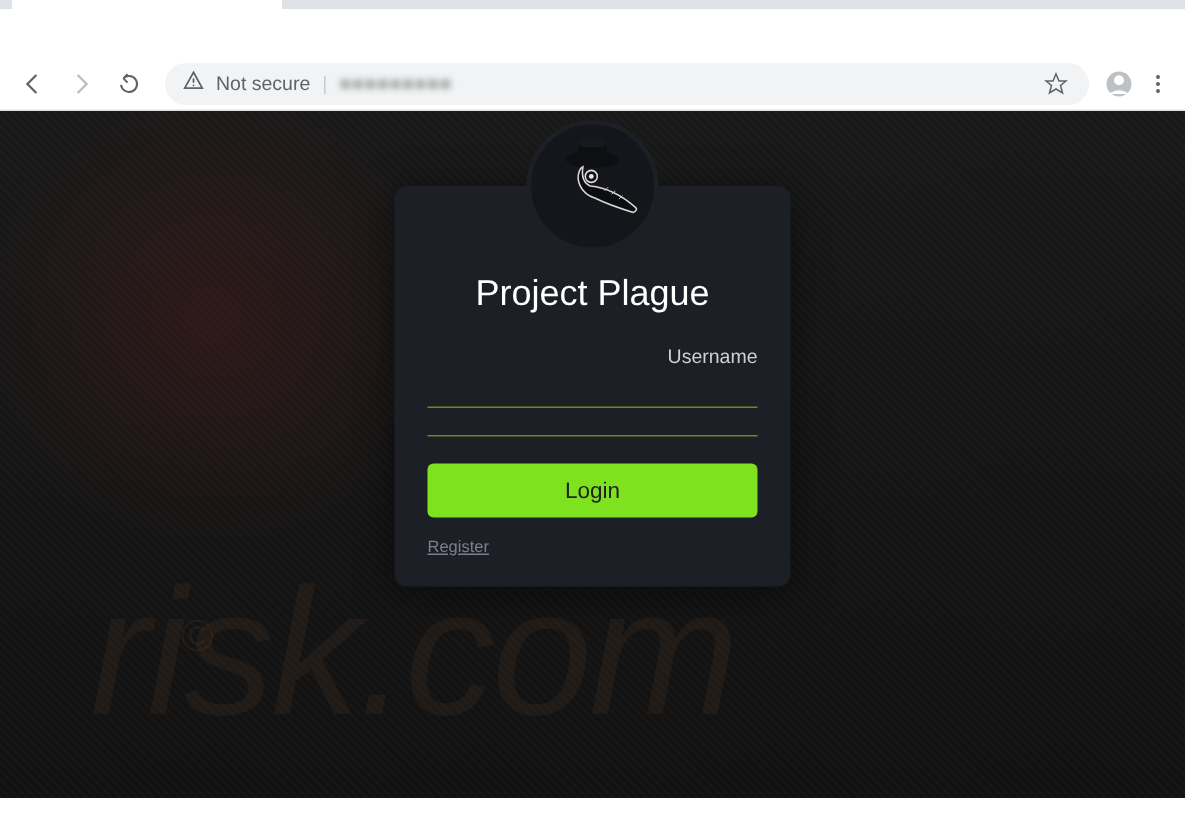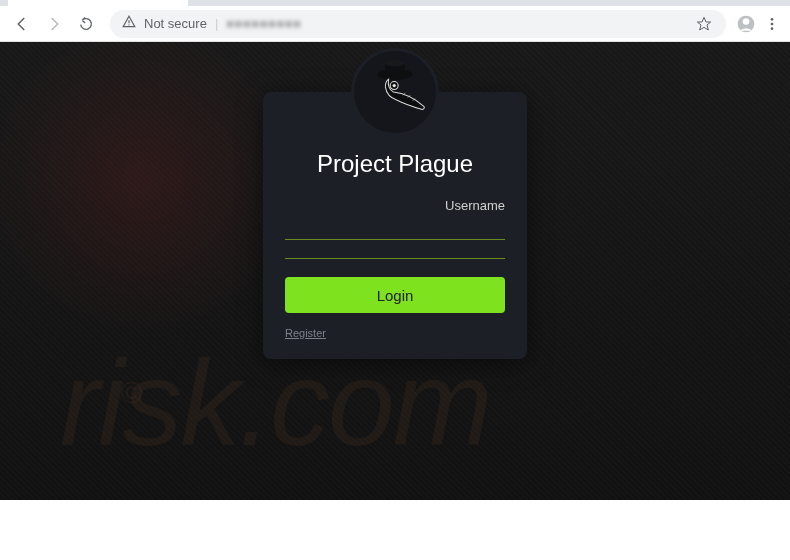--- a/index.html
+++ b/index.html
@@ -4,21 +4,21 @@
   <style>
     * { margin: 0; padding: 0; box-sizing: border-box; }
     body { width: 790px; height: 560px; font-family: -apple-system, BlinkMacSystemFont, "Segoe UI", Arial, sans-serif; background: #fff; overflow: hidden; }
 
     
     .tab-strip { height: 36px; background: #dee1e6; display: flex; align-items: flex-end; padding-left: 8px; position: relative; margin-top: -30px; }
     .tab { height: 34px; background: #fff; border-radius: 8px 8px 0 0; display: flex; align-items: center; padding: 0 10px; min-width: 180px; gap: 8px; font-size: 12px; color: #333; }
     .new-tab { width: 28px; height: 28px; display: flex; align-items: center; justify-content: center; color: #555; font-size: 18px; margin-left: 6px; margin-bottom: 3px; }
 
     
-    .toolbar { height: 36px; background: #fff; border-bottom: 1px solid #e0e0e0; display: flex; align-items: center; padding: 0 8px; gap: 4px; }
+    .toolbar { height: 36px; background: #fff; border-bottom: 1px solid #e0e0e0; display: flex; align-items: center; padding: 0 8px; gap: 4px; margin-top: 32px; }
     .nav-btn { width: 28px; height: 28px; display: flex; align-items: center; justify-content: center; color: #5f6368; border-radius: 14px; }
     .nav-btn.disabled { color: #bbb; }
     .omnibox { flex: 1; height: 28px; background: #f1f3f4; border-radius: 14px; display: flex; align-items: center; padding: 0 12px; gap: 8px; font-size: 13px; color: #5f6368; margin: 0 6px; }
     .omnibox .url-blur { filter: blur(2px); color: #aaa; letter-spacing: 0.5px; }
     .right-icons { display: flex; align-items: center; gap: 6px; }
 
     
     .viewport { width: 100%; height: 458px; background: #1a1a1a; position: relative; overflow: hidden; display: flex; align-items: flex-start; justify-content: center; }
     .bg-texture { position: absolute; inset: 0; background:
       radial-gradient(circle at 18% 30%, rgba(90,30,30,0.35), transparent 22%),

